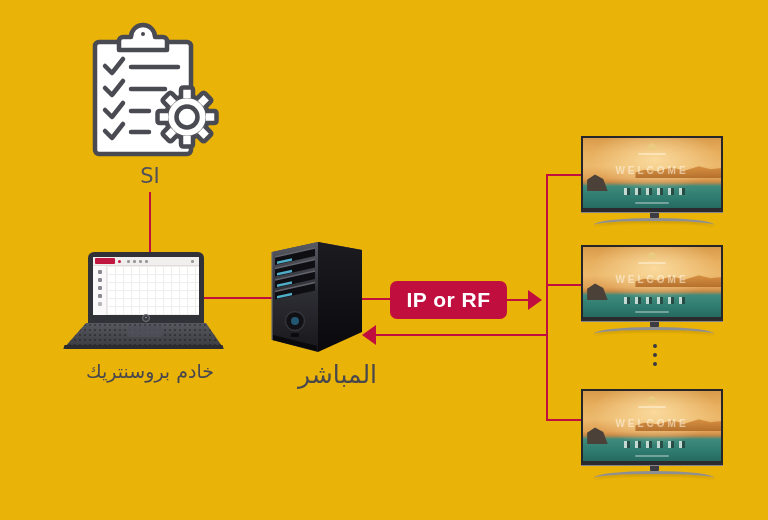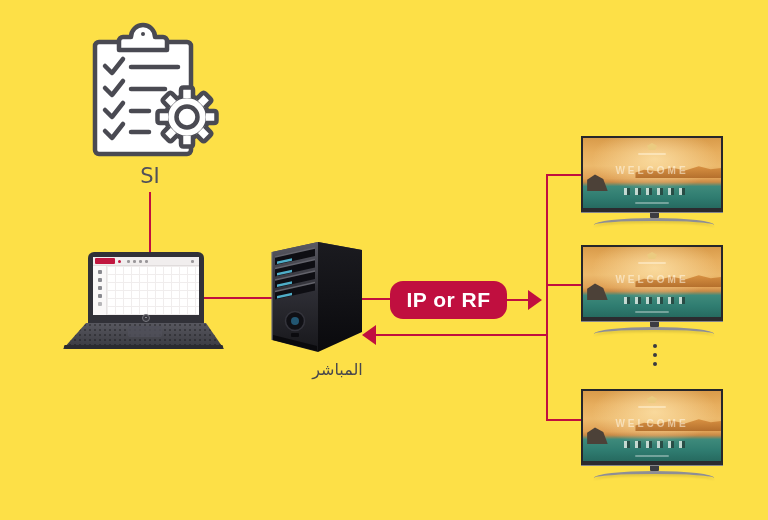--- a/index.html
+++ b/index.html
@@ -2,40 +2,40 @@
 <html style="--accent: #C00F3F; --icon-stroke: #4A4A52; --caption: #47474D;"><head>
 <meta charset="utf-8">
 <style>
   :root{
     --accent:#C00F3F;
     --icon-stroke:#4A4A52;
     --caption:#47474D;
   }
   html,body{margin:0;padding:0;background:#fff;}
   body{font-family:"DejaVu Sans","Liberation Sans",sans-serif;}
-  .stage{position:relative;width:768px;height:520px;background:#fde047;overflow:hidden;}
+  .stage{position:relative;width:768px;height:520px;background:#eab308;overflow:hidden;}
 
   
   .rline{position:absolute;background:var(--accent);}
   .c-si-line{left:149px;top:192px;width:2px;height:60px;}
   .c-lap-srv{left:204px;top:297px;width:69px;height:2px;}
   .c-srv-box{left:362px;top:298px;width:28px;height:2px;}
   .c-box-ah{left:507px;top:299px;width:22px;height:2px;}
   .c-dist{left:546px;top:174px;width:2px;height:247px;}
   .c-br-top{left:548px;top:174px;width:34px;height:2px;}
   .c-br-mid{left:548px;top:284px;width:34px;height:2px;}
   .c-br-bot{left:546px;top:419px;width:36px;height:2px;}
   .c-return{left:376px;top:334px;width:170px;height:2px;}
   .ah{position:absolute;width:0;height:0;}
   .ah-right{left:528px;top:290px;border-top:10px solid transparent;border-bottom:10px solid transparent;border-left:14px solid var(--accent);}
   .ah-left{left:362px;top:325px;border-top:10px solid transparent;border-bottom:10px solid transparent;border-right:14px solid var(--accent);}
 
   
   .ip-badge{position:absolute;left:390px;top:281px;width:117px;height:38px;background:var(--accent);
-    border-radius:13px;color:#fff;font-weight:bold;font-size:21px;line-height:38px;text-align:center;
+    border-radius:7px;color:#fff;font-weight:bold;font-size:21px;line-height:38px;text-align:center;
     font-family:"Liberation Sans",sans-serif;letter-spacing:0.5px;}
 
   
   .si-wrap{position:absolute;left:85px;top:18px;width:135px;height:150px;}
   .stk{stroke:var(--icon-stroke);stroke-width:4.5;fill:none;stroke-linecap:round;stroke-linejoin:round;}
   .stk-fill{stroke:var(--icon-stroke);stroke-width:4.5;fill:#fff;stroke-linejoin:round;}
   .si-label{position:absolute;left:129px;top:164px;width:42px;text-align:center;font-size:21px;color:#50505A;}
 
   
   .laptop-lid{position:absolute;left:88px;top:252px;width:116px;height:71px;background:#313138;
@@ -61,21 +61,21 @@
   .laptop-lip{position:absolute;left:63px;top:345px;width:161px;height:4px;background:#2B2B30;
     clip-path:polygon(1% 0,99% 0,100% 100%,0 100%);border-radius:0 0 4px 4px;}
   .trackpad{position:absolute;left:128px;top:326px;width:34px;height:11px;background:#50505A;border-radius:2px;opacity:.8;}
 
   
   .server-wrap{position:absolute;left:260px;top:237px;width:105px;height:120px;}
 
   
   .cap{position:absolute;color:var(--caption);text-align:center;}
   .cap-laptop{left:28px;top:358px;width:244px;font-size:19px;line-height:27px;direction:rtl;}
-  .cap-server{left:280px;top:360px;width:115px;font-size:16px;direction:rtl;}
+  .cap-server{left:280px;top:360px;width:115px;font-size:25px;direction:rtl;}
 
   
   .tv{position:absolute;left:581px;width:146px;}
   .tv-1{top:136px;} .tv-2{top:245px;} .tv-3{top:389px;}
   .tv-screen{position:relative;width:138px;height:70px;border:2px solid #26262A;border-bottom:4px solid #2B2B2F;
     background:
       radial-gradient(90px 46px at 52% 30%,rgba(255,230,175,0.75),rgba(255,230,175,0) 70%),
       linear-gradient(180deg,#D99B4A 0%,#E7AE5E 20%,#ECB96C 40%,#DFA055 58%,#C98A46 63%,#3E8A7B 69%,#2F7C70 85%,#266A60 100%);
     box-shadow:0 1px 0 #85858B;}
   .tv-cliffs{position:absolute;right:0;top:38%;width:62%;height:19%;opacity:.9;
@@ -211,20 +211,21 @@
 
       <circle cx="35" cy="84" r="9.5" fill="#101015" stroke="#34343C" stroke-width="1.5"></circle>
       <circle cx="35" cy="84" r="4" fill="#225672"></circle>
       <rect x="31" y="96" width="8" height="4" rx="1" fill="#0B0B0F"></rect>
 
       <polygon points="13,98 57,109 57,114 13,103" fill="#0A0A0D"></polygon>
     </svg>
   </div>
 
   <div class="cap cap-laptop" dir="rtl">
+    <div>خادم بروسنتريك</div>
   </div>
   <div class="cap cap-server" dir="rtl">المباشر</div>
 
   <div class="tv tv-1">
     <div class="tv-screen">
       <div class="tv-cliffs"></div>
       <div class="tv-rock"></div>
       <div class="tv-boats"></div>
       <div class="tv-crest"></div>
       <div class="tv-crest-bar"></div>

